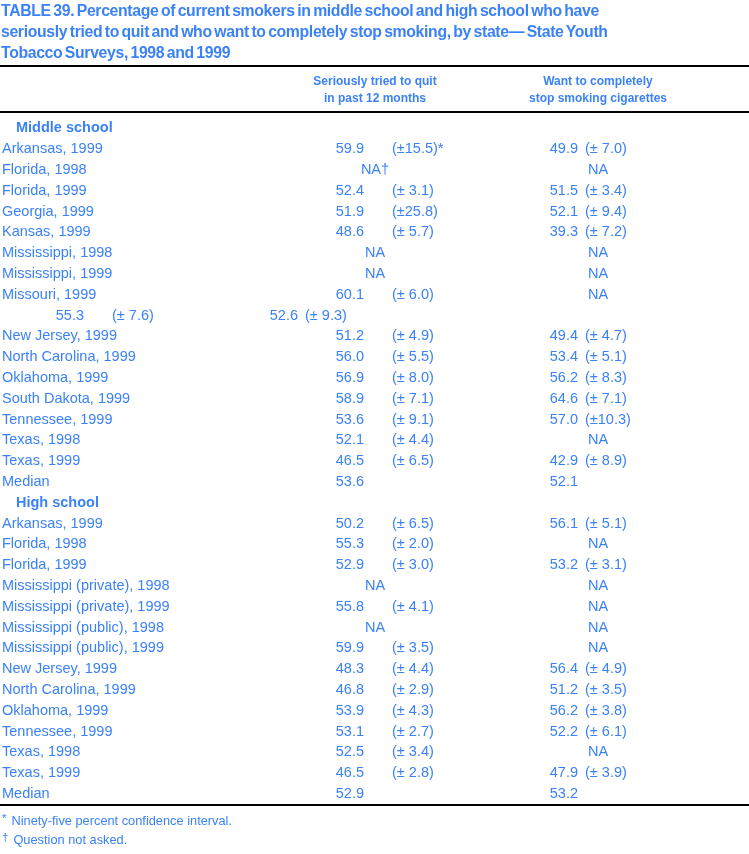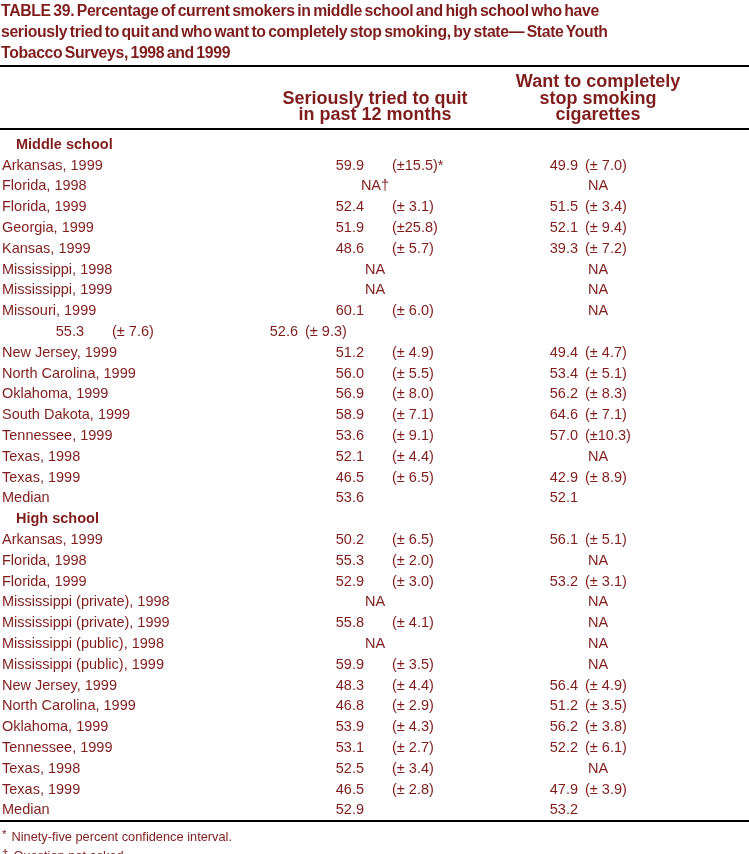--- a/index.html
+++ b/index.html
@@ -2,42 +2,42 @@
 <html><head>
 <meta charset="utf-8">
 <style>
   * { box-sizing: border-box; }
   html, body { margin: 0; padding: 0; background: #ffffff; }
   .page {
     position: relative;
     width: 749px;
     height: 854px;
     background: #ffffff;
-    color: #7f1d1d;
+    color: #3b82f6;
     font-family: "Liberation Sans", sans-serif;
     overflow: hidden;
   }
   .title {
     font-weight: 700;
     font-size: 15.8px;
     line-height: 20.8px;
     letter-spacing: -0.35px;
     word-spacing: -1.5px;
     white-space: pre-line;
     padding: 1px 0 2px 1px;
   }
   .rule { height: 0; border-top: 2.6px solid #000; }
   .rule.bottom { border-top-width: 2.2px; }
 
   .header-row {
     display: flex;
     align-items: flex-end;
     padding: 6px 0 5px 0;
     font-weight: 700;
-    font-size: 18px;
+    font-size: 12px;
     line-height: 16.5px;
   }
   .hspacer { flex: 0 0 280px; }
   .colhead { text-align: center; white-space: pre-line; }
   .colhead.c1 { flex: 0 0 190px; }
   .hgap { flex: 0 0 28px; }
   .colhead.c2 { flex: 0 0 200px; }
 
   .tbody { font-size: 14.5px; line-height: 20.8px; padding-top: 4px; }
   .section-label { font-weight: 700; padding-left: 16px; }

